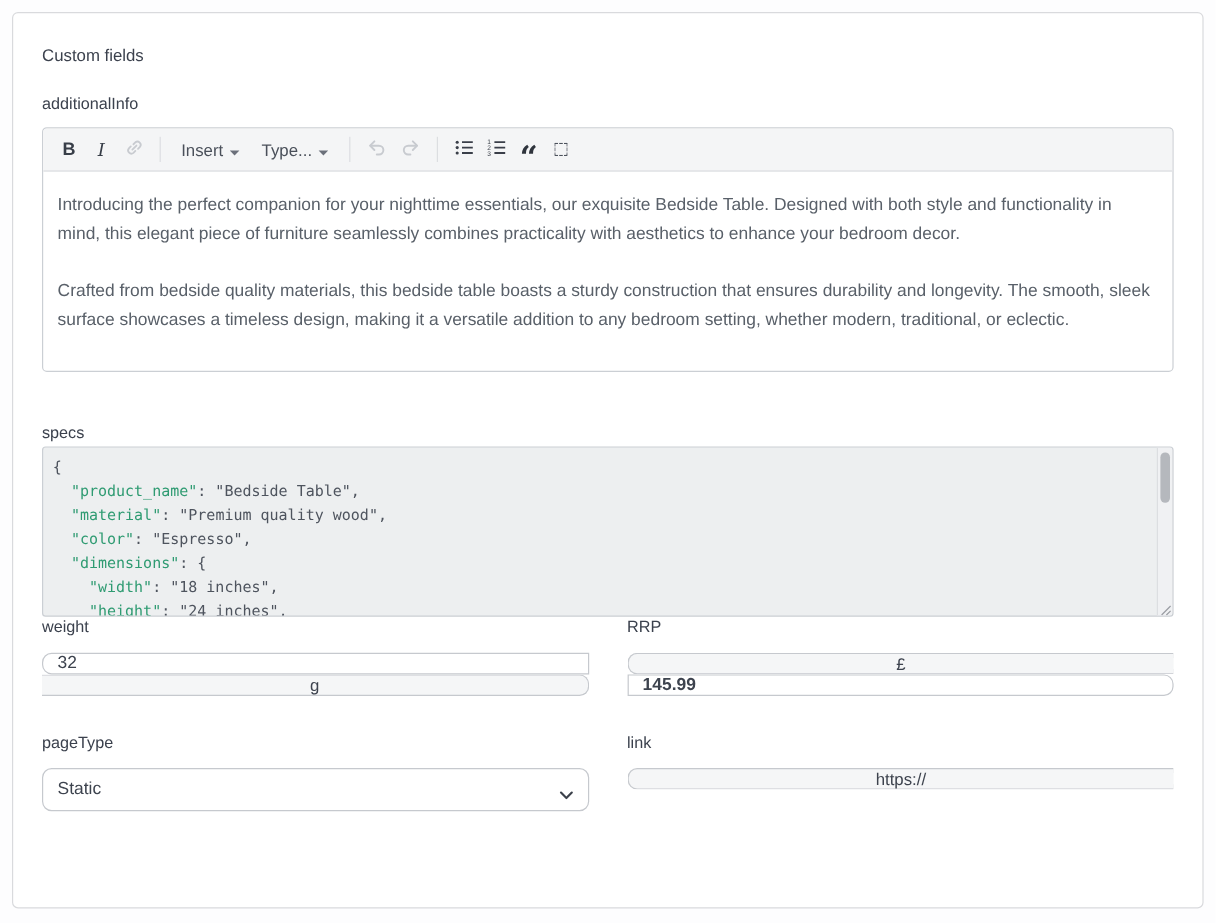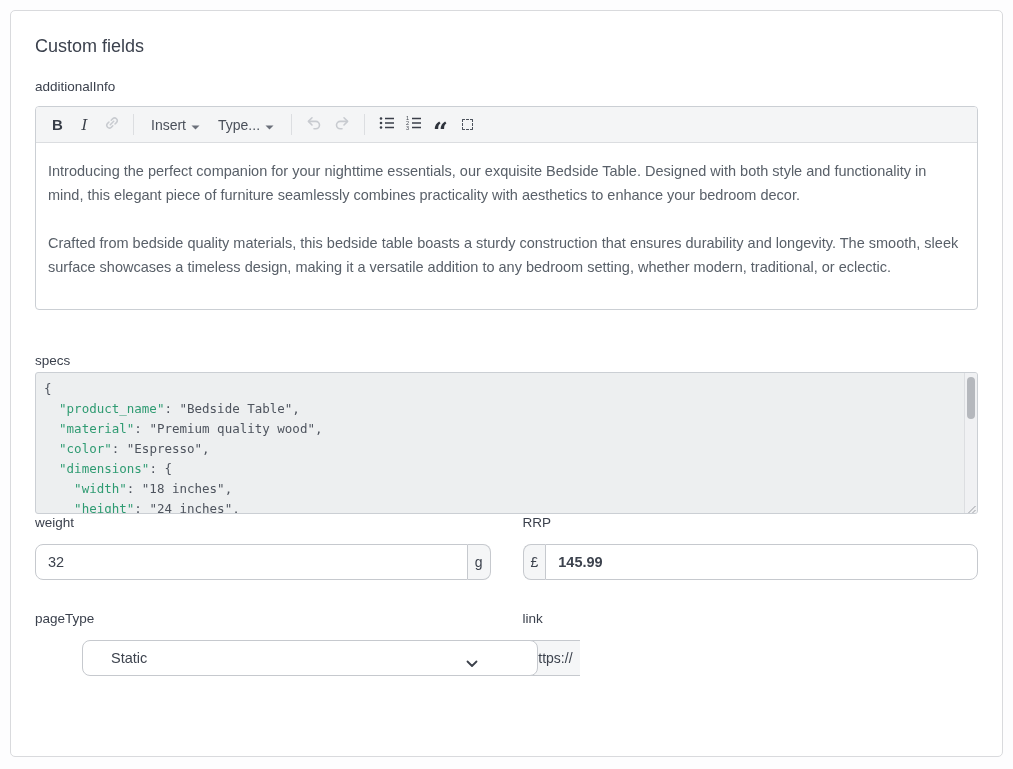--- a/index.html
+++ b/index.html
@@ -15,21 +15,21 @@
   .card {
     position: absolute; left: 10px; top: 10px;
     width: 993px; height: 747px;
     background: #ffffff;
     border: 1px solid #d9dadd;
     border-radius: 5px;
     padding: 24px 24px 0 24px;
   }
   .card-title {
     margin: 0;
-    font-size: 18px; line-height: 22px;
+    font-size: 14px; line-height: 22px;
     font-weight: 400;
     color: #3b414d;
   }
   .field-label {
     font-size: 13.5px; line-height: 18px;
     color: #3b414d;
   }
   .lbl-ai   { margin-top: 21px; }
   .lbl-specs{ margin-top: 42px; }
 
@@ -114,21 +114,21 @@
     width: 8px; height: 42px;
     background: #b5b8bd; border-radius: 4px;
   }
   .resize-grip { position: absolute; right: 0; bottom: 0; width: 12px; height: 12px; }
 
   
   .row { display: flex; gap: 32px; }
   .row-1 { }
   .row-2 { margin-top: 30px; }
   .col { flex: 1 1 0; min-width: 0; }
-  .input-group { display: flex; margin-top: 12px; height: 36px; }
+  .input-group { display: flex; margin-top: 12px; height: 36px; flex-direction: column; }
   .text-input {
     flex: 1 1 auto; min-width: 0;
     height: 36px;
     border: 1px solid #c6c9ce;
     border-radius: 8px;
     padding: 0 12px;
     font-family: "Liberation Sans", "DejaVu Sans", sans-serif;
     font-size: 14.5px; color: #3d434e;
     background: #fff;
     outline: none;
@@ -144,25 +144,24 @@
     padding: 0 7px;
   }
   .addon-right { border-left: none; border-radius: 0 8px 8px 0; }
   .addon-left  { border-right: none; border-radius: 8px 0 0 8px; }
   .select-wrap { position: relative; margin-top: 12px; height: 36px; }
   .select {
     width: 100%; height: 36px;
     -webkit-appearance: none; appearance: none;
     border: 1px solid #c6c9ce; border-radius: 8px;
     background: #fff;
-    padding: 0 34px 0 28px;
+    padding: 0 34px 0 12px;
     font-family: "Liberation Sans", "DejaVu Sans", sans-serif;
     font-size: 14.5px; color: #3d434e;
     outline: none;
-    margin-left: 47px;
   }
   .select-chevron { position: absolute; right: 13px; top: 14px; pointer-events: none; }
 </style>
 </head>
 <body>
 
 <div class="card">
   <h2 class="card-title">Custom fields</h2>
 
   <div class="field-label lbl-ai">additionalInfo</div>

